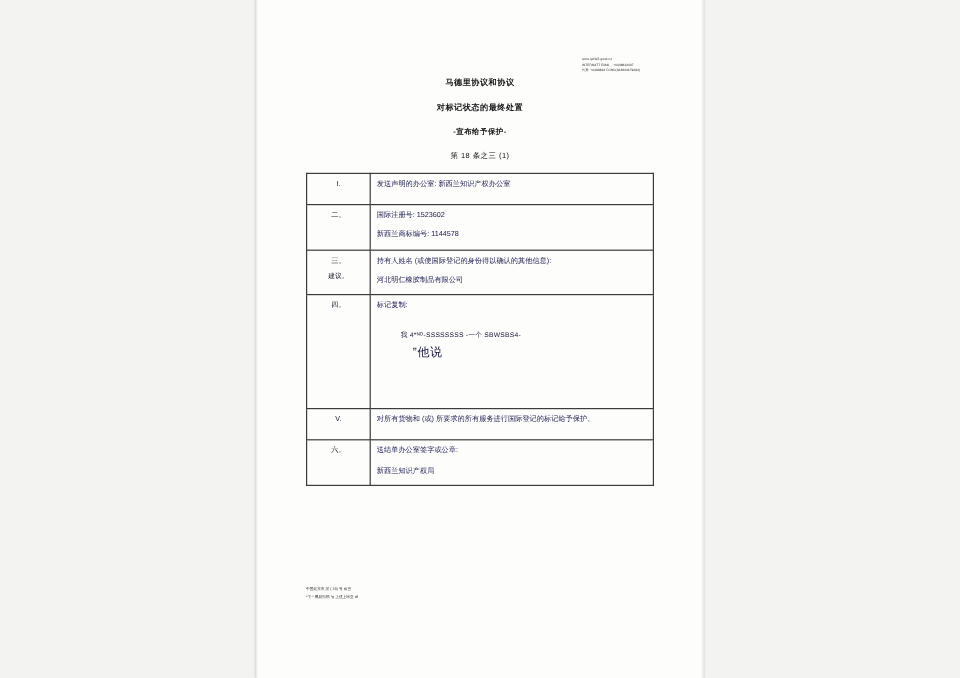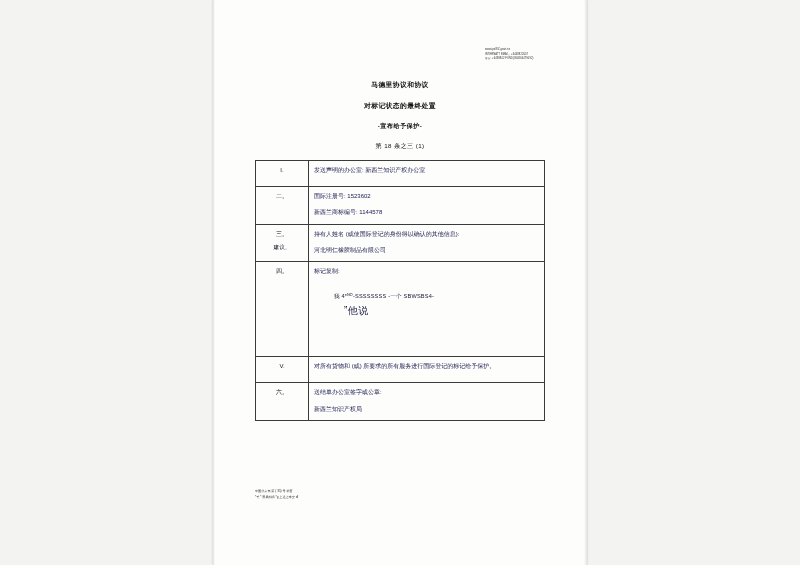--- a/index.html
+++ b/index.html
@@ -54,21 +54,21 @@
     line-height: 1.75;
     color: #2b2b2b;
     letter-spacing: 0.1px;
     font-family: "Liberation Sans", sans-serif;
   }
   .fax-header div { white-space: nowrap; }
 
   .doc-body {
     position: absolute;
     left: 42px;
-    top: 80px;
+    top: 64px;
     width: 290px;
   }
   .title-block {
     text-align: center;
     color: #111;
   }
   .title-block .t {
     font-weight: bold;
     font-size: 6.8px;
     letter-spacing: 0.4px;

